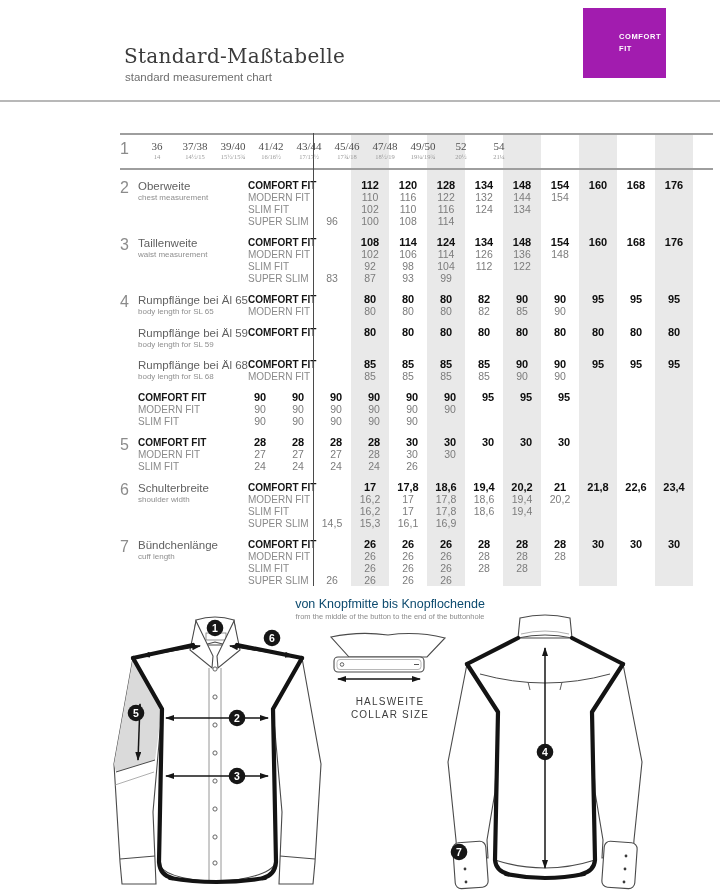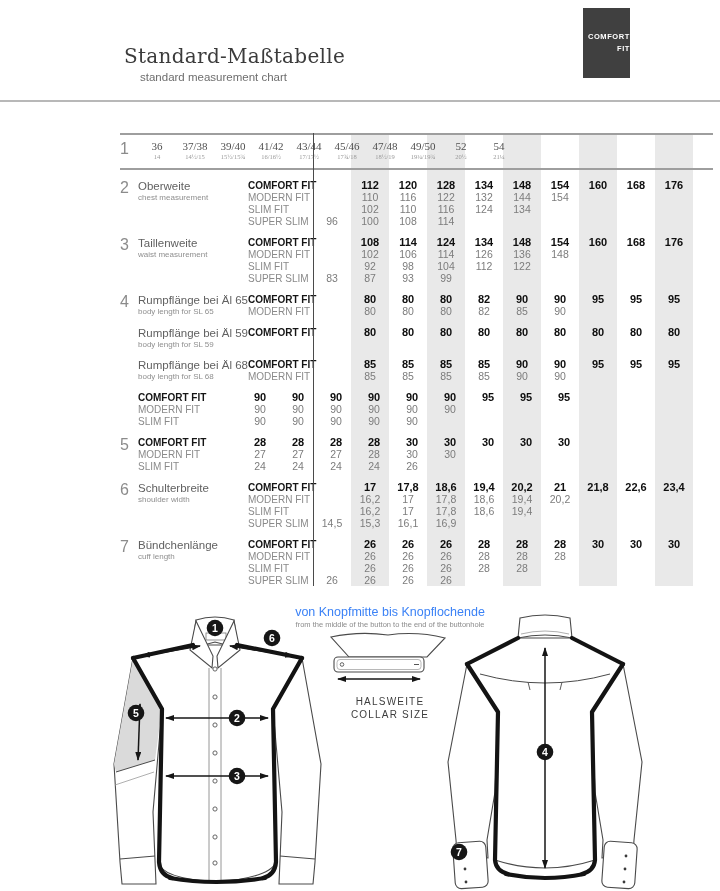--- a/index.html
+++ b/index.html
@@ -3,24 +3,24 @@
 <meta charset="utf-8">
 <style>
   html,body{margin:0;padding:0;}
   body{
     width:720px;height:891px;position:relative;background:#ffffff;
     font-family:"Liberation Sans",sans-serif;overflow:hidden;color:#444;
   }
   
   .title{position:absolute;left:124px;top:44px;font-family:"DejaVu Serif",serif;
     font-size:20px;color:#3b3b3b;letter-spacing:.3px;}
-  .subtitle{position:absolute;left:140px;top:71px;font-size:11.5px;color:#6e6e6e;}
-  .badge{position:absolute;left:583px;top:8px;width:47px;height:70px;background:#404040;
-    color:#fff;display:flex;flex-direction:column;align-items:flex-end;justify-content:center;
-    font-size:7.5px;font-weight:bold;letter-spacing:.6px;line-height:1.6;text-align:center;}
+  .subtitle{position:absolute;left:125px;top:71px;font-size:11.5px;color:#6e6e6e;}
+  .badge{position:absolute;left:583px;top:8px;width:47px;height:70px;background:#a21caf;
+    color:#fff;display:flex;flex-direction:column;align-items:flex-start;justify-content:center;
+    font-size:7.5px;font-weight:bold;letter-spacing:.6px;line-height:1.6;text-align:center;padding-left:36px;}
   .rule{position:absolute;left:0;top:100px;width:720px;height:2px;background:#b8b8b8;}
   
   .size-table{position:absolute;left:120px;top:133px;width:593px;}
   .stripe{position:absolute;top:0;bottom:0;width:38px;background:#e9e9e9;z-index:0;}
   .top-border{position:absolute;left:0;top:0;width:100%;height:2px;background:#9e9e9e;z-index:2;}
   .vline{position:absolute;left:193px;top:0;height:100%;width:1px;background:#4a4a4a;z-index:2;}
   .tcontent{position:relative;z-index:1;}
   .header-block{display:flex;align-items:flex-start;padding-top:7px;height:28px;
     border-bottom:2px solid #9e9e9e;}
   .num{width:18px;font-size:16px;color:#8b8b8b;line-height:1.15;flex:none;}
@@ -36,21 +36,21 @@
   .label-main{font-size:11.5px;color:#616161;white-space:nowrap;}
   .label-sub{font-size:8px;color:#8f8f8f;margin-top:1px;}
   .fits{display:flex;flex-direction:column;}
   .fitline{display:flex;height:12px;align-items:center;}
   .fitname{width:65px;flex:none;font-size:10px;color:#8a8a8a;white-space:nowrap;}
   .fitline.bold .fitname{color:#151515;font-weight:bold;}
   .cell{width:38px;flex:none;text-align:center;font-size:10.5px;color:#7c7c7c;}
   .fitline.bold .cell{color:#0f0f0f;font-weight:bold;font-size:11px;}
   
   .note{position:absolute;left:250px;top:597px;width:280px;text-align:center;z-index:3;}
-  .note-de{font-size:12.5px;color:#3b82f6;margin-top:8px;}
+  .note-de{font-size:12.5px;color:#0c4a6e;}
   .note-en{font-size:7.5px;color:#8c8c8c;margin-top:1px;}
   .collar-label{position:absolute;left:320px;top:676px;width:140px;text-align:center;
     font-size:10px;letter-spacing:1.2px;color:#3d3d3d;line-height:1.25;z-index:3;margin-top:20px;}
   svg{position:absolute;}
   .badge-num{font-size:10.5px;font-weight:bold;fill:#ffffff;text-anchor:middle;}
 </style>
 </head>
 <body>
 
 <div class="title">Standard-Maßtabelle</div>

